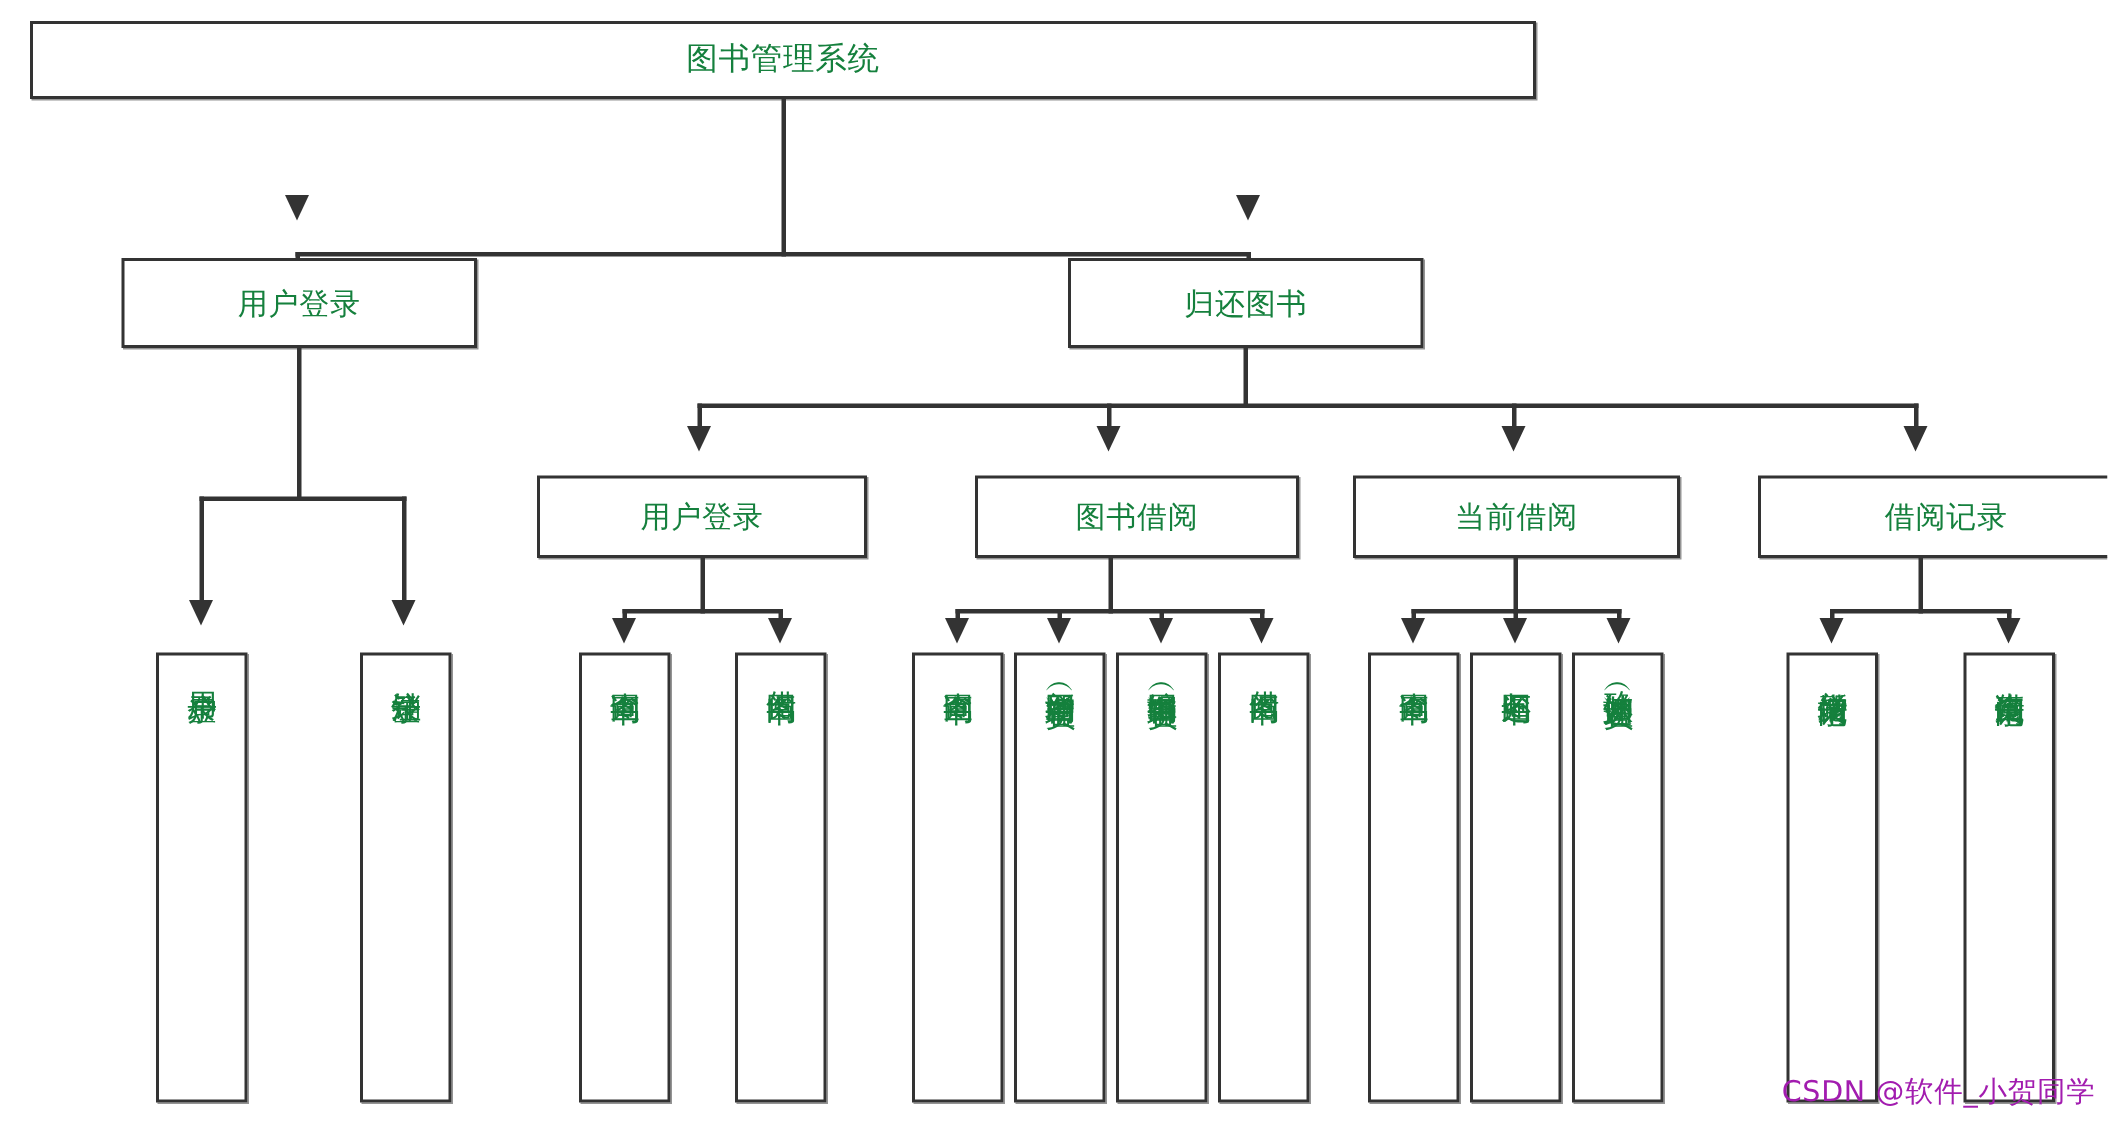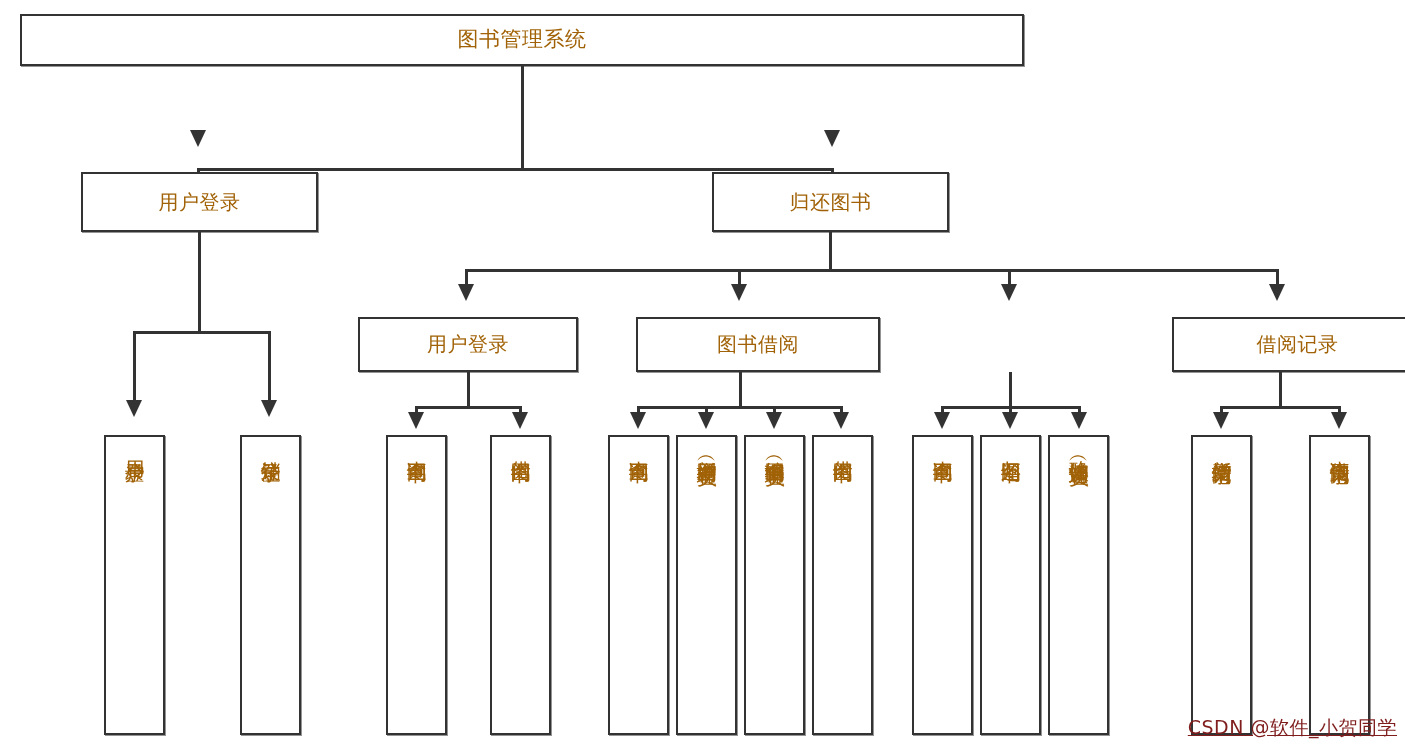--- a/index.html
+++ b/index.html
@@ -27,21 +27,21 @@
     display: flex;
     align-items: center;
     justify-content: center;
     color: #222222;
   }
   .node .label {
     font-size: 20px;
     line-height: 1.12;
     letter-spacing: 0.5px;
     white-space: nowrap;
-    color: #a16207;
+    color: #15803d;
   }
   .node.vertical {
     align-items: flex-start;
     padding-top: 8px;
   }
   .node.vertical .label {
     writing-mode: vertical-rl;
     text-orientation: upright;
     font-size: 20px;
     line-height: 1.18;
@@ -65,25 +65,24 @@
     border-left: 8px solid transparent;
     border-right: 8px solid transparent;
     border-top: 17px solid #333333;
   }
 
   .watermark {
     position: absolute;
     right: 8px;
     bottom: 6px;
     font-size: 19px;
-    color: #7f1d1d;
+    color: #a21caf;
     letter-spacing: 0.5px;
     user-select: none;
     white-space: nowrap;
-    text-decoration: underline;
   }
 </style>
 </head>
 <body>
 
 <div id="diagram-root">
 
   <div class="node root" style="left:20px; top:14px; width:1004px; height:52px;">
     <span class="label">图书管理系统</span>
   </div>
@@ -118,22 +117,25 @@
   <div class="conn v" style="left:738px; top:269px; width:3px; height:18px;"></div>
   <div class="arrow" style="left:731px; top:284px;"></div>
   <div class="conn v" style="left:1008px; top:269px; width:3px; height:18px;"></div>
   <div class="arrow" style="left:1001px; top:284px;"></div>
   <div class="conn v" style="left:1276px; top:269px; width:3px; height:18px;"></div>
   <div class="arrow" style="left:1269px; top:284px;"></div>
 
   <div class="node" style="left:358px; top:317px; width:220px; height:55px;">
     <span class="label">用户登录</span>
   </div>
-  <div class="node" style="left:636px; top:317px; width:244px; height:55px;">
+  <div class="node" style="left:650px; top:317px; width:216px; height:55px;">
     <span class="label">图书借阅</span>
+  </div>
+  <div class="node" style="left:902px; top:317px; width:218px; height:55px;">
+    <span class="label">当前借阅</span>
   </div>
   <div class="node" style="left:1172px; top:317px; width:251px; height:55px;">
     <span class="label">借阅记录</span>
   </div>
 
   <div class="conn v" style="left:467px; top:372px; width:3px; height:37px;"></div>
   <div class="conn h" style="left:415px; top:406px; width:107px; height:3px;"></div>
   <div class="conn v" style="left:415px; top:406px; width:3px; height:8px;"></div>
   <div class="arrow" style="left:408px; top:412px;"></div>
   <div class="conn v" style="left:519px; top:406px; width:3px; height:8px;"></div>

